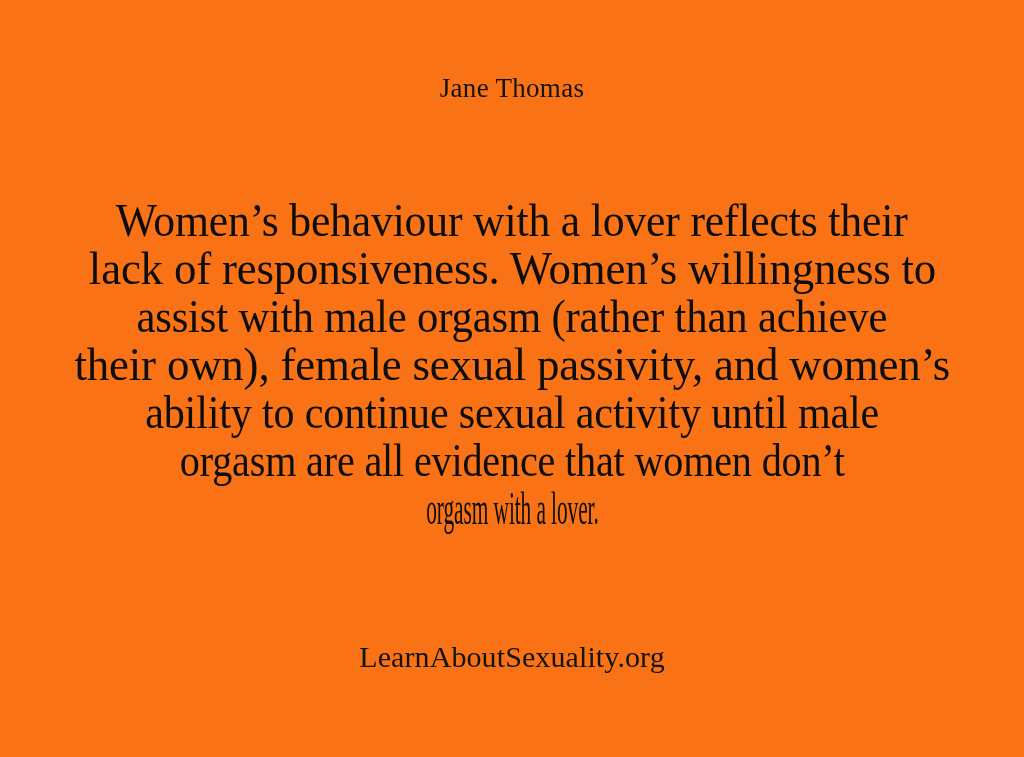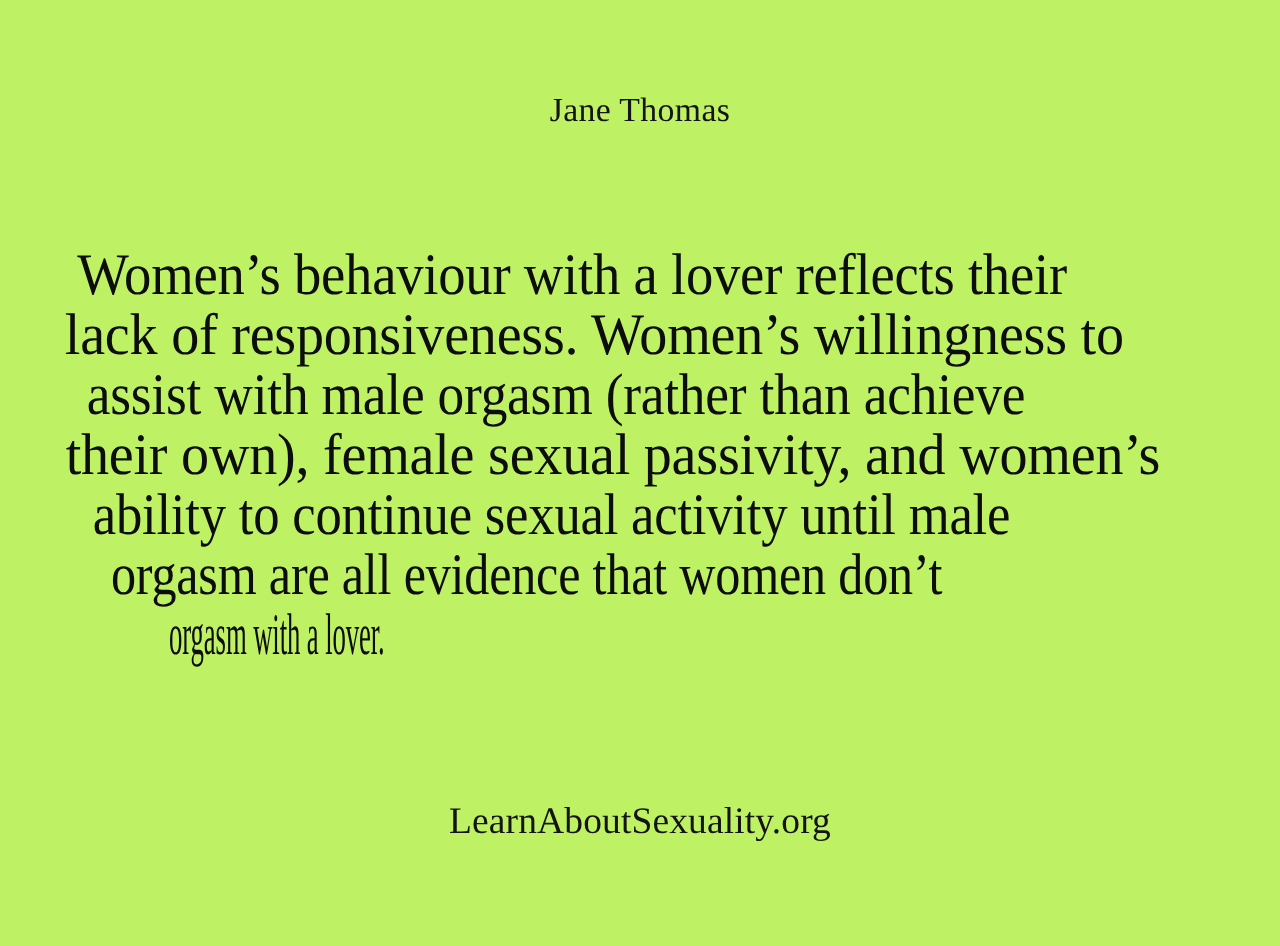--- a/index.html
+++ b/index.html
@@ -13,21 +13,21 @@
     overflow: hidden;
     font-family: "DejaVu Serif", "Liberation Serif", serif;
     color: #0d0d0d;
     -webkit-font-smoothing: antialiased;
   }
 
   .quote-card {
     position: relative;
     width: 1024px;
     height: 757px;
-    background: #bef264;
+    background: #f97316;
     box-sizing: border-box;
   }
 
   
   .author {
     position: absolute;
     left: 0;
     top: 72px;
     width: 1024px;
     text-align: center;
@@ -40,21 +40,21 @@
     white-space: nowrap;
   }
 
   
   .quote-body {
     position: absolute;
     left: 50%;
     transform: translateX(-50%);
     top: 196px;
     width: 960px;
-    text-align: left;
+    text-align: center;
     font-family: "Liberation Serif", "DejaVu Serif", serif;
     font-size: 47px;
     line-height: 48px;
     font-weight: 400;
     letter-spacing: -0.2px;
     color: #0d0d0d;
   }
   .quote-line {
     display: block;
     white-space: nowrap;

